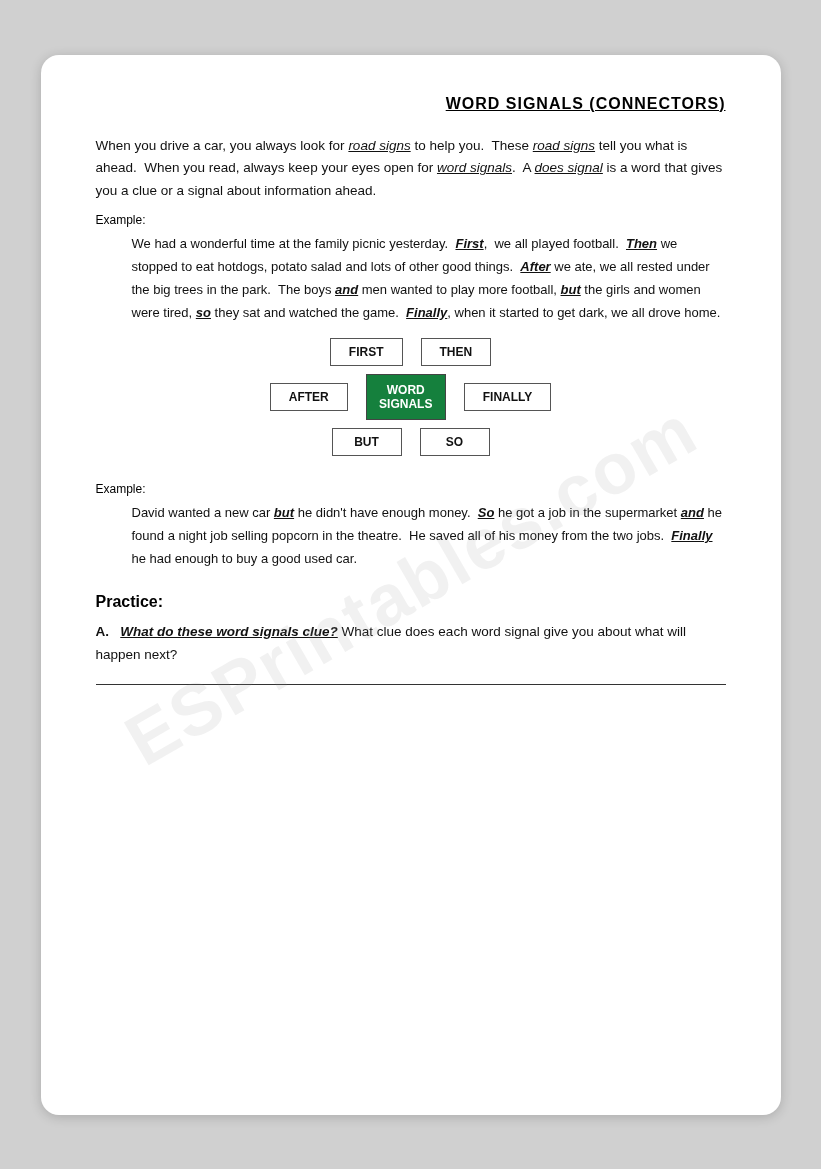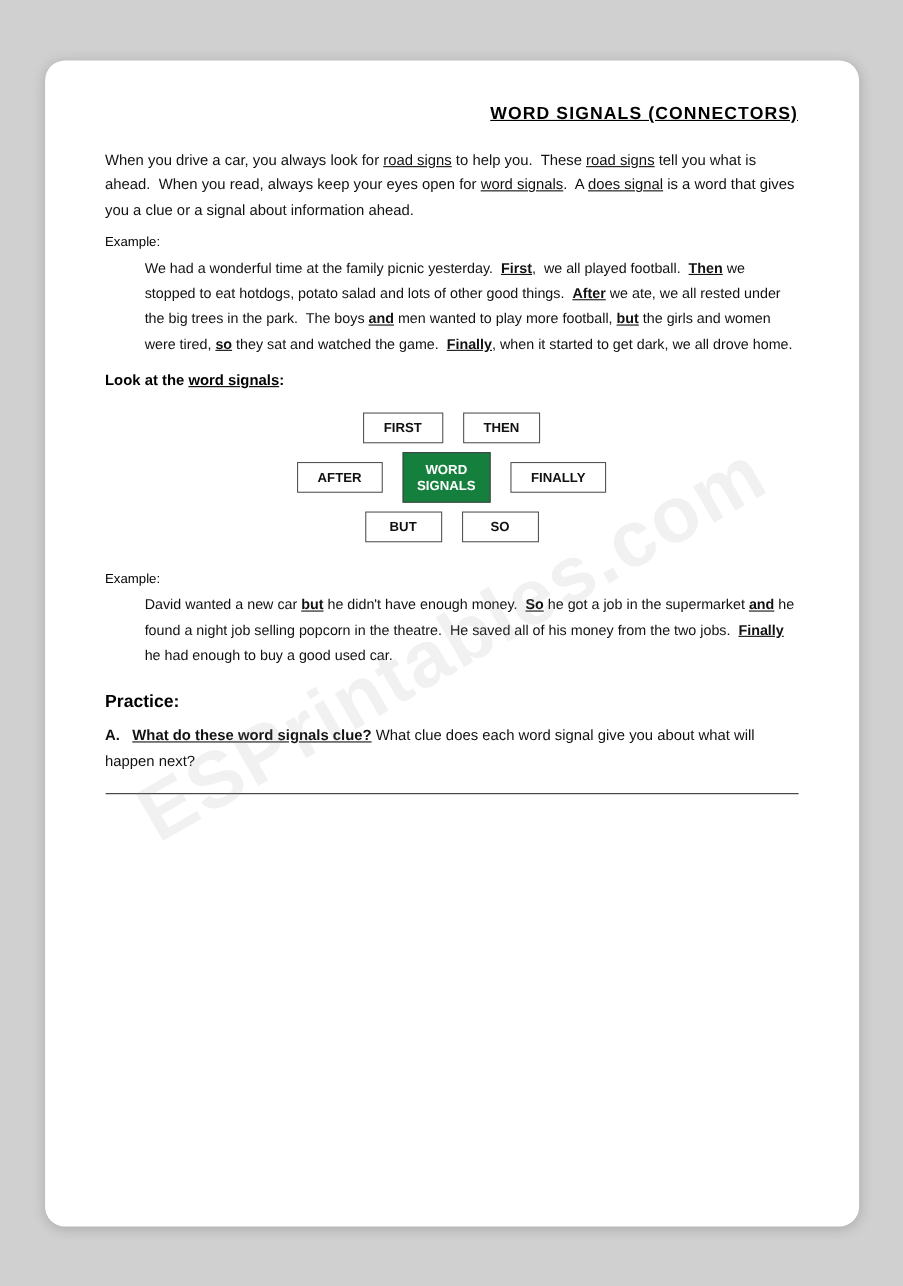--- a/index.html
+++ b/index.html
@@ -41,21 +41,21 @@
       text-decoration: underline;
       margin-bottom: 22px;
       letter-spacing: 1px;
     }
     .intro-text {
       font-size: 13.5px;
       line-height: 1.7;
       margin-bottom: 10px;
       color: #111;
     }
-    .underline { text-decoration: underline; }
+    .underline { text-decoration: underline; font-style: italic; }
     .example-label {
       font-size: 12px;
       font-weight: normal;
       margin-bottom: 6px;
       margin-top: 0;
     }
     .indented {
       margin-left: 36px;
       font-size: 13px;
       line-height: 1.75;
@@ -129,23 +129,20 @@
   <p class="intro-text">
     When you drive a car, you always look for <span class="underline">road signs</span> to help you.&nbsp; These <span class="underline">road signs</span> tell you what is ahead.&nbsp; When you read, always keep your eyes open for <span class="underline">word signals</span>.&nbsp; A <span class="underline">does signal</span> is a word that gives you a clue or a signal about information ahead.
   </p>
 
   <div class="example-label">Example:</div>
   <div class="indented">
     We had a wonderful time at the family picnic yesterday.&nbsp; <span class="underline bold">First</span>,&nbsp; we all played football.&nbsp;
     <span class="underline bold">Then</span> we stopped to eat hotdogs, potato salad and lots of other good things.&nbsp; <span class="underline bold">After</span> we ate, we all rested under the big trees in the park.&nbsp; The boys <span class="underline bold">and</span> men wanted to play more football, <span class="underline bold">but</span> the girls and women were tired, <span class="underline bold">so</span> they sat and watched the game.&nbsp; <span class="underline bold">Finally</span>, when it started to get dark, we all drove home.
   </div>
 
-  <div class="look-label">
-    Look at the <span class="underline">word signals</span>:
-  </div>
 
   <div class="diagram-container">
     <div class="diagram-row">
       <div class="diagram-box">FIRST</div>
       <div class="diagram-box">THEN</div>
     </div>
     <div class="diagram-row">
       <div class="diagram-box">AFTER</div>
       <div class="diagram-box center">WORD<br>SIGNALS</div>
       <div class="diagram-box">FINALLY</div>

